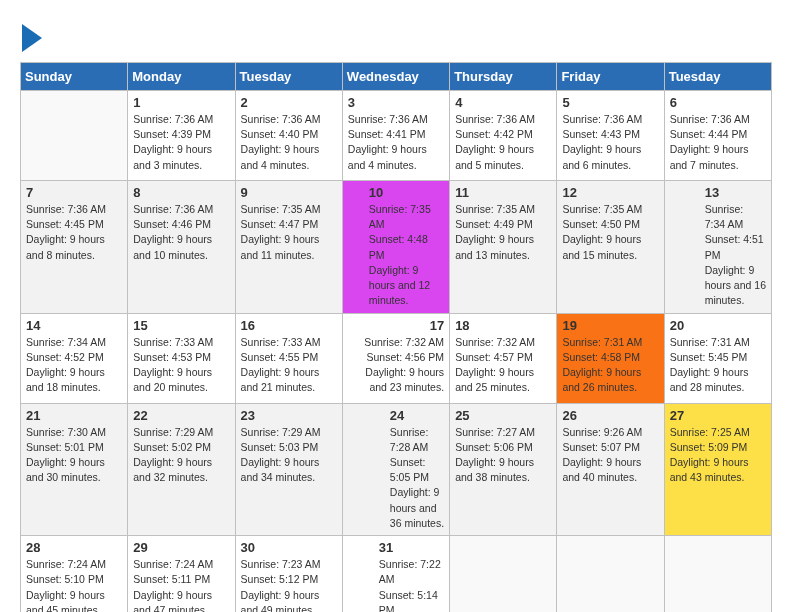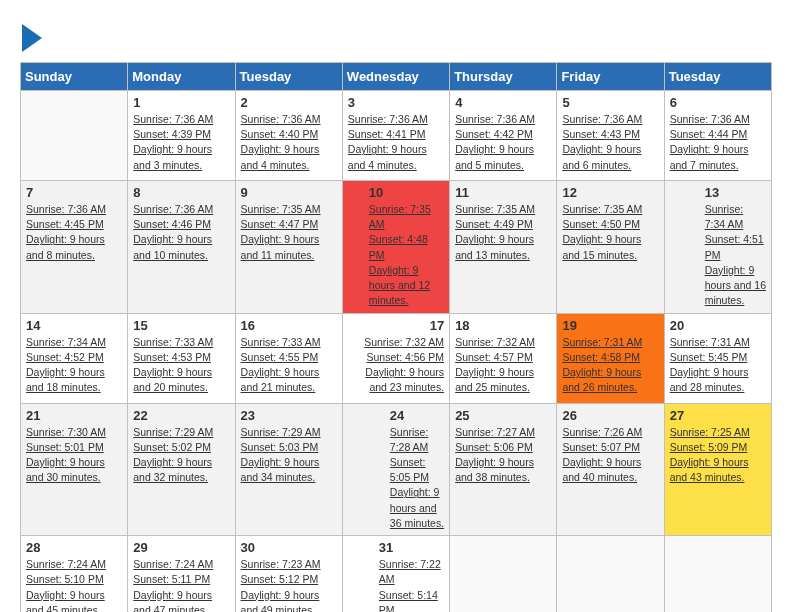--- a/index.html
+++ b/index.html
@@ -78,21 +78,20 @@
     }
     .day-number {
       font-size: 13px;
       font-weight: bold;
       display: block;
       margin-bottom: 2px;
     }
     .day-info {
       line-height: 1.45;
       font-size: 10.5px;
-      text-decoration: underline;
     }
     tr:nth-child(even) td {
       background: #f2f2f2;
     }
     tr:nth-child(odd) td {
       background: #fff;
     }
     tr:nth-child(even) td.empty {
       background: #ececec;
     }
@@ -198,21 +197,21 @@
 </div>
         </td>
         <td style="background: rgb(242, 242, 242);">
           <span class="day-number">9</span>
 <div class="day-info">
   <span>Sunrise: 7:35 AM</span><br>
   <span>Sunset: 4:47 PM</span><br>
   <span>Daylight: 9 hours and 11 minutes.</span>
 </div>
         </td>
-        <td style="background: #ef4444; padding-left: 26px;">
+        <td style="background: #d946ef; padding-left: 26px;">
           <span class="day-number">10</span>
 <div class="day-info">
   <span>Sunrise: 7:35 AM</span><br>
   <span>Sunset: 4:48 PM</span><br>
   <span>Daylight: 9 hours and 12 minutes.</span>
 </div>
         </td>
         <td style="background: rgb(242, 242, 242);">
           <span class="day-number">11</span>
 <div class="day-info">
@@ -333,21 +332,21 @@
           <span class="day-number">25</span>
 <div class="day-info">
   <span>Sunrise: 7:27 AM</span><br>
   <span>Sunset: 5:06 PM</span><br>
   <span>Daylight: 9 hours and 38 minutes.</span>
 </div>
         </td>
         <td style="background: rgb(242, 242, 242);">
           <span class="day-number">26</span>
 <div class="day-info">
-  <span>Sunrise: 7:26 AM</span><br>
+  <span>Sunrise: 9:26 AM</span><br>
   <span>Sunset: 5:07 PM</span><br>
   <span>Daylight: 9 hours and 40 minutes.</span>
 </div>
         </td>
         <td style="background: #fde047;">
           <span class="day-number">27</span>
 <div class="day-info">
   <span>Sunrise: 7:25 AM</span><br>
   <span>Sunset: 5:09 PM</span><br>
   <span>Daylight: 9 hours and 43 minutes.</span>

